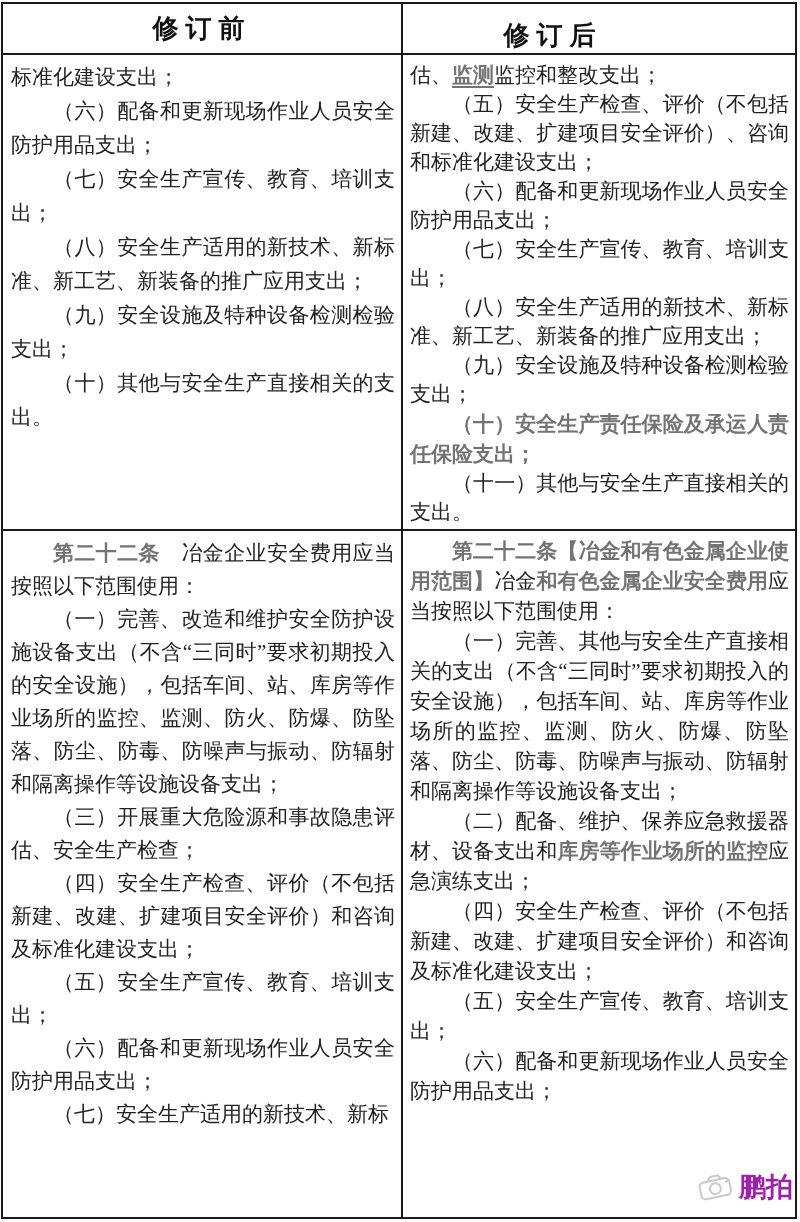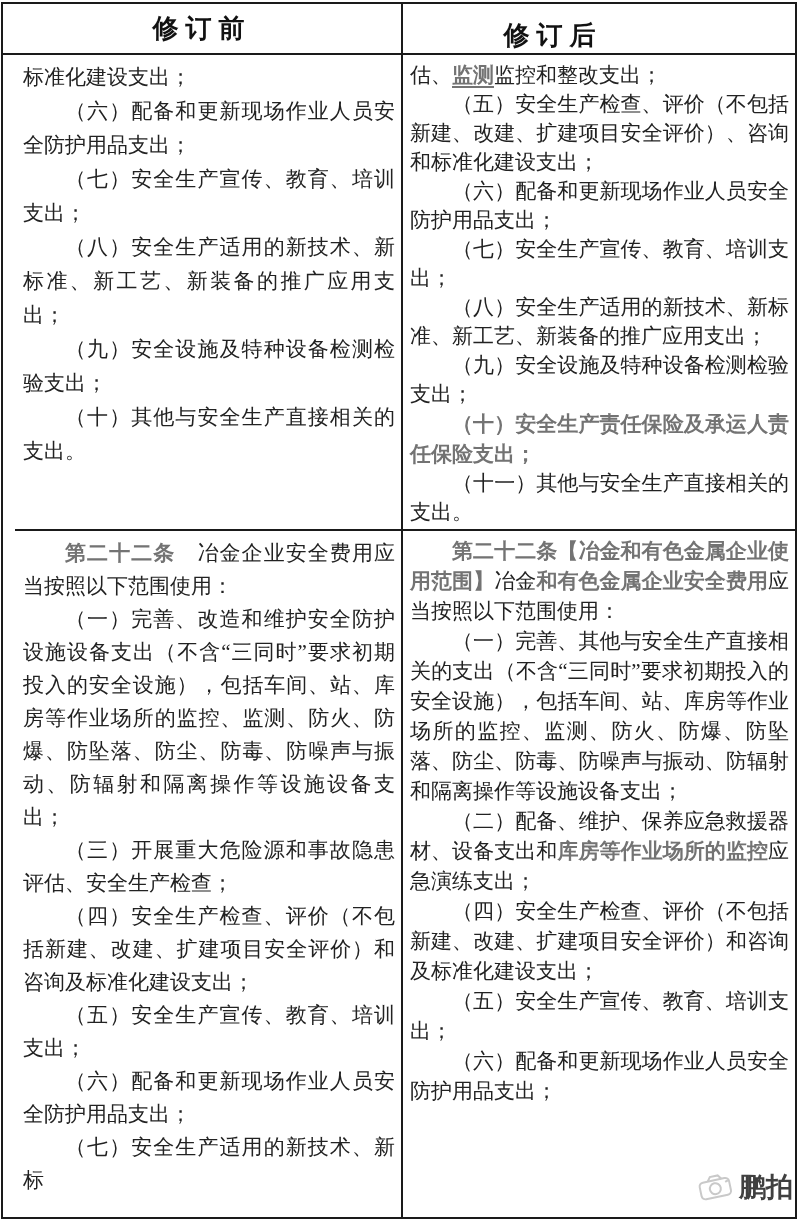--- a/index.html
+++ b/index.html
@@ -35,38 +35,38 @@
     border-bottom: 2px solid #1a1a1a;
   }
   .th.before { border-right: 2px solid #1a1a1a; text-align: center; }
   .th.after  { padding-right: 92px; align-items: flex-end; }
   .cell {
     font-size: 21px;
     text-align: justify;
     overflow: hidden;
     padding: 5px 6px 0 8px;
   }
-  .cell.before { border-right: 2px solid #1a1a1a; line-height: 33px; margin-left: 12px; }
+  .cell.before { border-right: 2px solid #1a1a1a; line-height: 33px; }
   .cell.r1.before { line-height: 34px; }
   .cell.after  { line-height: 30px; padding-left: 7px; }
   .cell.r1.after { line-height: 29px; }
   .cell.r1 { border-bottom: 2px solid #1a1a1a; }
   .para { text-align: justify; }
   .para.indent { text-indent: 2em; }
   .b {
     font-family: "Liberation Sans", "DejaVu Sans", sans-serif;
     font-weight: bold;
     color: #737373;
   }
   .u { text-decoration: underline; text-underline-offset: 4px; }
   .watermark {
     position: absolute;
     right: 7px; bottom: 17px;
     display: flex; align-items: center; gap: 3px;
-    color: #404040;
+    color: #a21caf;
     font-family: "Liberation Sans", "DejaVu Sans", sans-serif;
     font-weight: bold;
     font-size: 27px;
     pointer-events: none;
   }
   .watermark svg { display: block; }
 </style>
 </head>
 <body>
 

